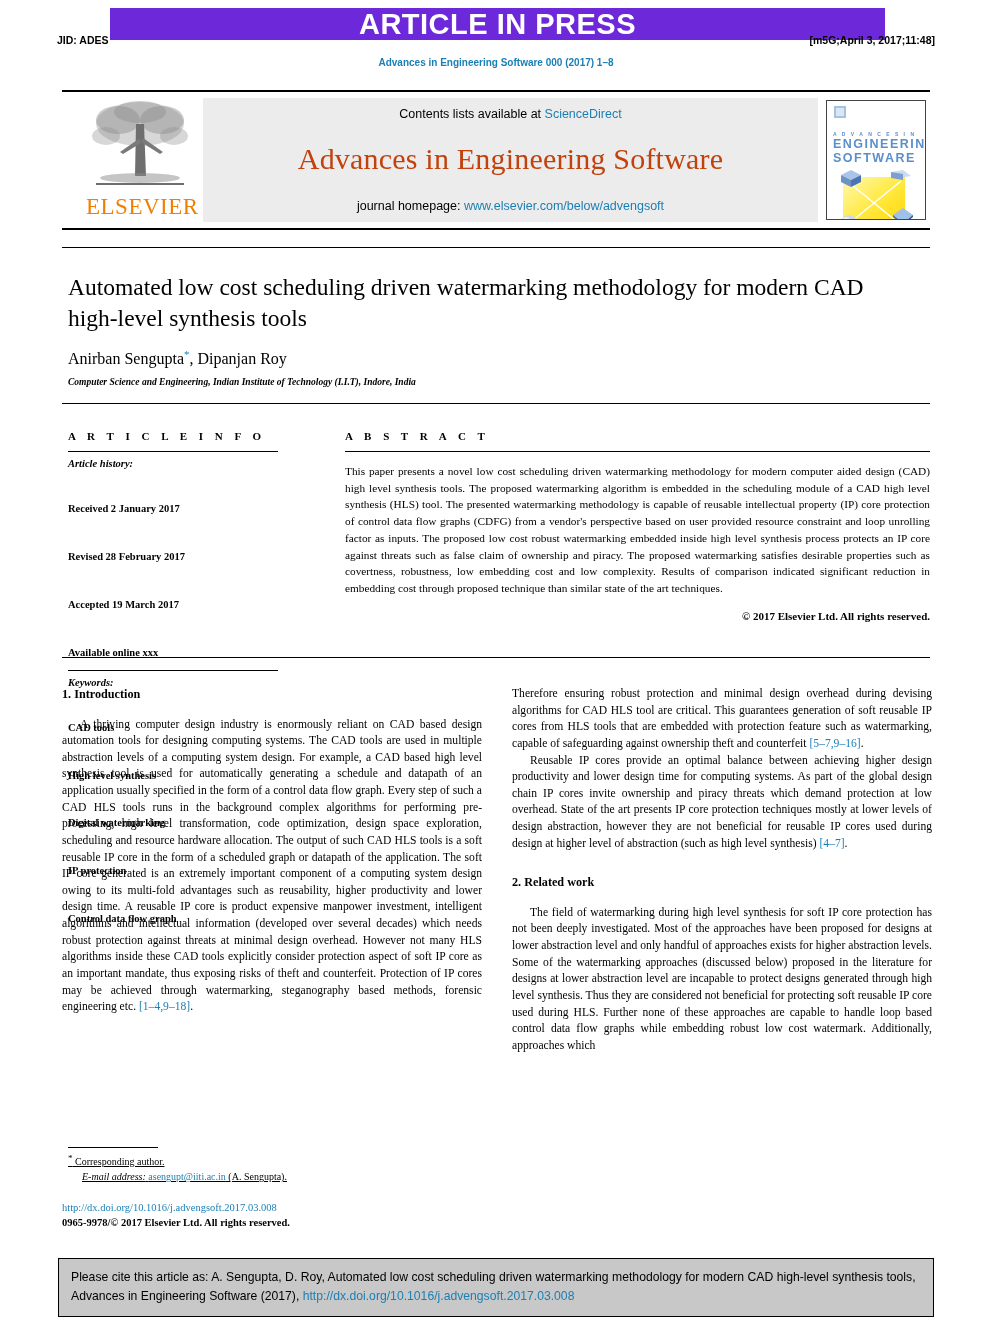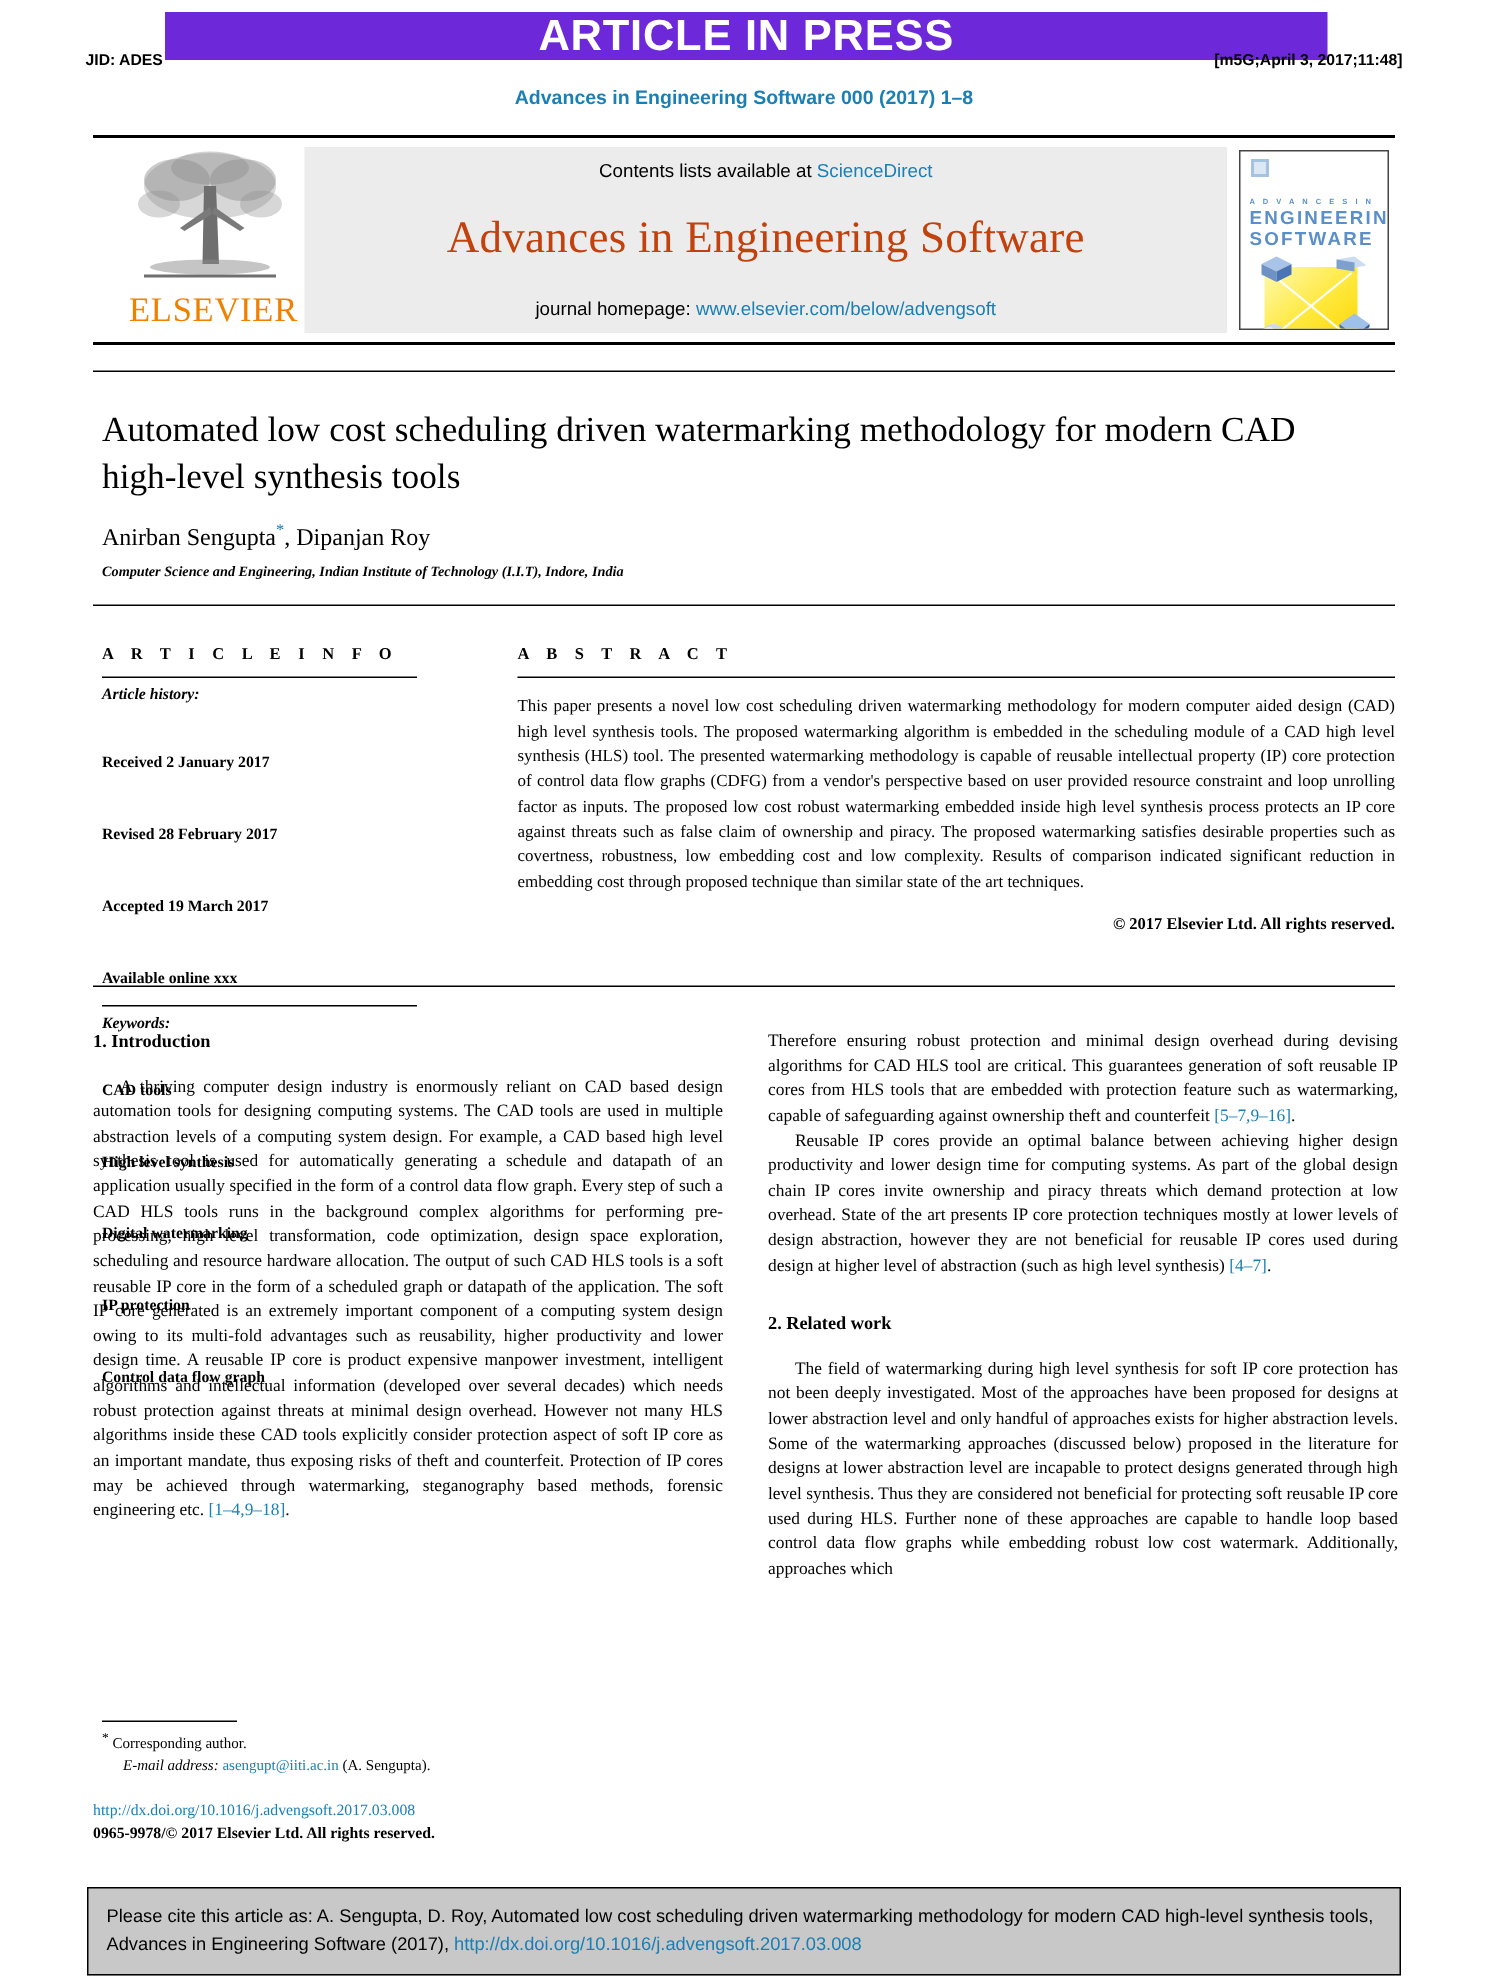--- a/index.html
+++ b/index.html
@@ -64,21 +64,21 @@
     color: #000;
     text-align: center;
   }
   .running-head {
     position: absolute;
     left: 0;
     top: 57px;
     width: 992px;
     text-align: center;
     font-family: "Liberation Sans", sans-serif;
-    font-size: 13px;
+    font-size: 10px;
     font-weight: bold;
     color: #1a7fb5;
   }
 
   
   .masthead {
     position: absolute;
     left: 62px;
     top: 90px;
     width: 868px;
@@ -312,20 +312,21 @@
     border-top: 1px solid #000;
   }
   .footnote {
     position: absolute;
     left: 68px;
     top: 1152px;
     width: 420px;
     font-family: "Liberation Serif", serif;
     font-size: 10px;
     line-height: 1.5;
+    text-decoration: underline;
   }
   .footnote .star { font-size: 9px; vertical-align: super; }
   .footnote .em { font-style: italic; }
   .footnote .mail { color: #1a7fb5; }
   .doi-block {
     position: absolute;
     left: 62px;
     top: 1200px;
     width: 430px;
     font-family: "Liberation Serif", serif;

